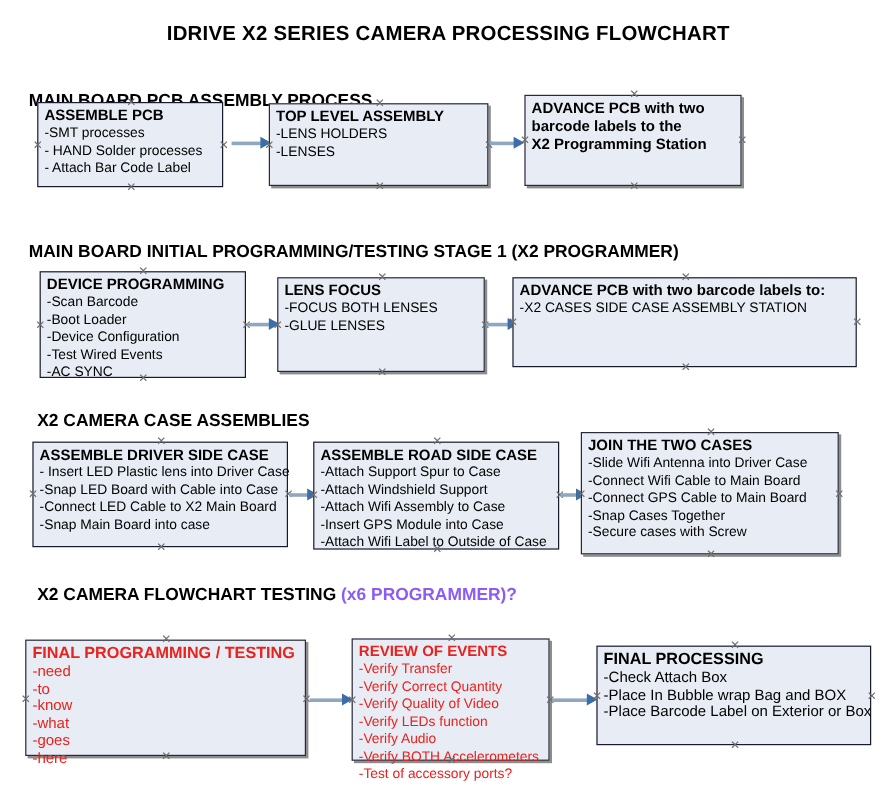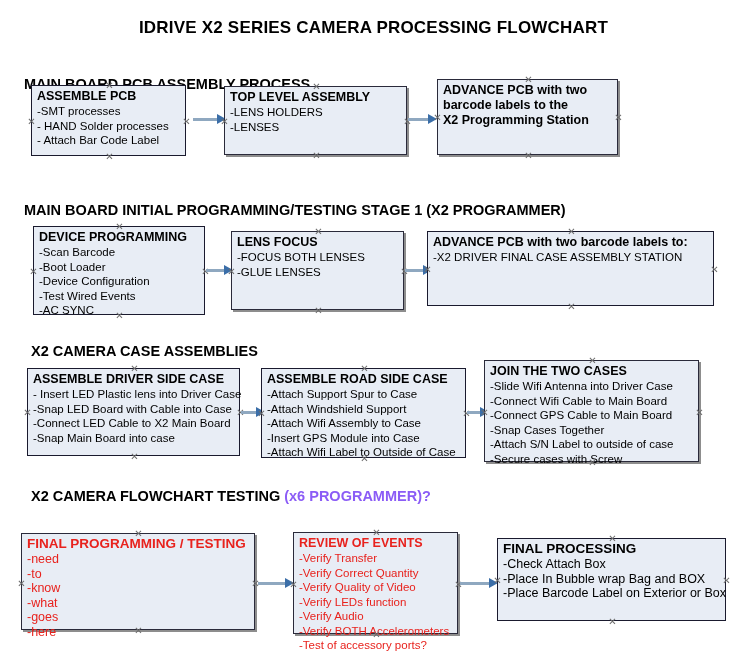--- a/index.html
+++ b/index.html
@@ -203,21 +203,21 @@
     <div class="xmark" style="left:82px; top:74px;">✕</div>
   </div>
 
   <div class="connector" style="left:405px; top:265px; width:27px;">
     <div class="shaft"></div>
     <div class="head"></div>
   </div>
 
   <div class="pbox" style="left:427px; top:231px; width:287px; height:75px;">
     <div class="btitle">ADVANCE PCB with two barcode labels to:</div>
-    <div class="bline">-X2 DRIVER  FINAL  CASE  ASSEMBLY STATION</div>
+    <div class="bline">-X2 CASES  SIDE  CASE  ASSEMBLY STATION</div>
     <div class="xmark" style="left:-5px; top:33px;">✕</div>
     <div class="xmark" style="left:282px; top:33px;">✕</div>
     <div class="xmark" style="left:139px; top:-5px;">✕</div>
     <div class="xmark" style="left:139px; top:70px;">✕</div>
   </div>
 
   <div class="section-head" style="left:31px; top:343px;">
     <span>X2 CAMERA CASE ASSEMBLIES</span>
   </div>
 
@@ -255,21 +255,20 @@
     <div class="shaft"></div>
     <div class="head"></div>
   </div>
 
   <div class="pbox shadow" style="left:484px; top:360px; width:215px; height:102px;">
     <div class="btitle">JOIN THE TWO CASES</div>
     <div class="bline">-Slide Wifi Antenna into Driver Case</div>
     <div class="bline">-Connect Wifi Cable to Main Board</div>
     <div class="bline">-Connect GPS Cable to Main Board</div>
     <div class="bline">-Snap Cases Together</div>
-    <div class="bline">-Attach S/N Label to outside of case</div>
     <div class="bline">-Secure cases with Screw</div>
     <div class="xmark" style="left:-5px; top:47px;">✕</div>
     <div class="xmark" style="left:210px; top:47px;">✕</div>
     <div class="xmark" style="left:103px; top:-5px;">✕</div>
     <div class="xmark" style="left:103px; top:97px;">✕</div>
   </div>
 
   <div class="section-head" style="left:31px; top:488px;">
     <span>X2 CAMERA FLOWCHART TESTING </span><span class="hl-red">(x6 PROGRAMMER)?</span>
   </div>

